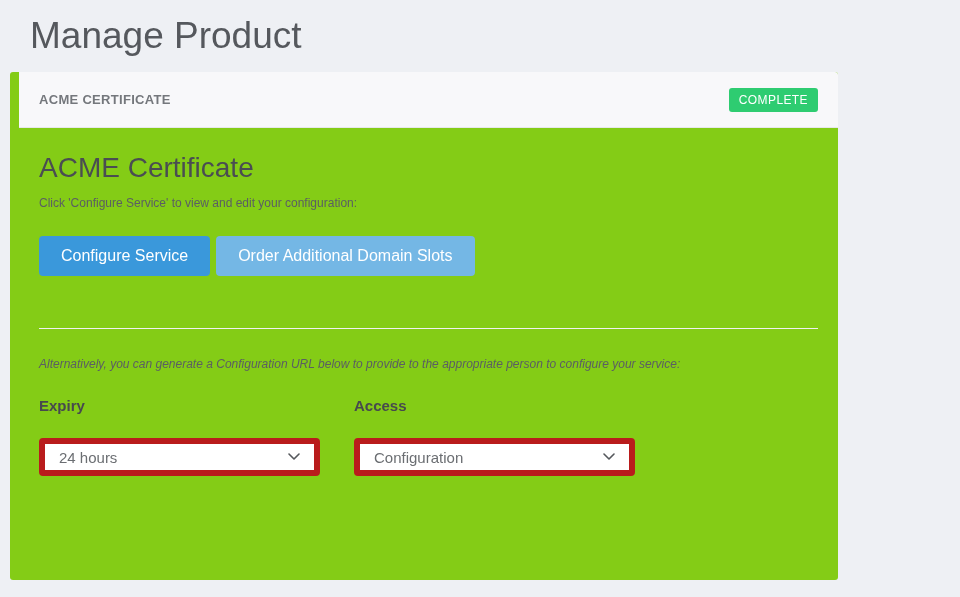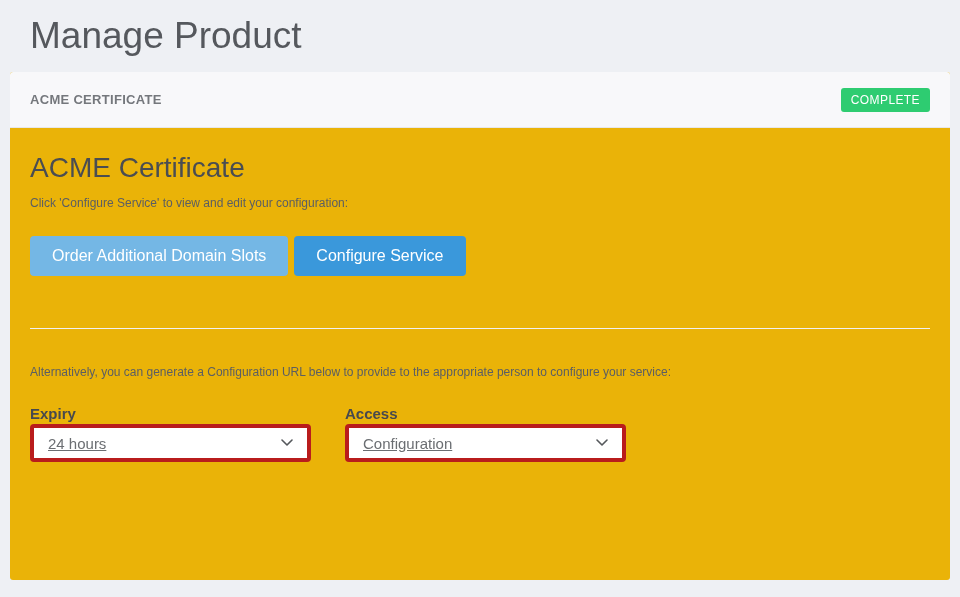--- a/index.html
+++ b/index.html
@@ -19,25 +19,26 @@
   .page-title{
     margin:0;
     padding:11px 16px 11px 30px;
     font-size:37px;
     line-height:50px;
     font-weight:300;
     color:#55585d;
   }
   .panel{
     margin:0 10px;
-    width:940px;
+    width:828px;
     height:508px;
-    background:#eab308;
+    background:#84cc16;
     border-radius:3px;
     overflow:hidden;
+    padding-left:9px;
   }
   .panel-header{
     display:flex;
     align-items:center;
     justify-content:space-between;
     height:56px;
     padding:0 20px;
     background:#f8f8fa;
     border-bottom:1px solid #e7e8ea;
   }
@@ -86,49 +87,49 @@
     cursor:pointer;
   }
   .btn-primary{background:var(--primary,#3a98db);}
   .btn-secondary{background:var(--primary_light,#74b7e5);}
   .divider{
     border:none;
     border-top:1px solid #f0f0f2;
     margin:52px 0 0;
   }
   .alt-hint{
-    margin-top:36px;
+    margin-top:28px;
+    font-style:italic;
   }
   .form-row{
     display:flex;
     gap:34px;
     margin-top:26px;
   }
   .form-group{width:281px;}
   .form-label{
     display:block;
     font-size:15px;
     font-weight:700;
     color:#47494e;
-    margin-bottom:2px;
+    margin-bottom:24px;
   }
   .select{
     display:flex;
     align-items:center;
     justify-content:space-between;
     width:281px;
     height:38px;
     padding:0 14px;
     background:#fff;
-    border:4px solid #b91c1c;
+    border:6px solid #b91c1c;
     border-radius:4px;
     color:#6b6e72;
     font-size:15px;
     cursor:pointer;
-    text-decoration:underline;
   }
   .chevron{
     display:inline-flex;
     align-items:center;
     color:#55585c;
   }
   .btn-generate{
     margin-top:18px;
   }
 </style>
@@ -144,22 +145,22 @@
     <span class="badge">COMPLETE</span>
   </div>
 
   <div class="panel-body">
 
     <h2 class="product-title">ACME Certificate</h2>
 
     <p class="hint">Click 'Configure Service' to view and edit your configuration:</p>
 
     <div class="btn-row">
+      <button class="btn btn-primary">Configure Service</button>
       <button class="btn btn-secondary">Order Additional Domain Slots</button>
-      <button class="btn btn-primary">Configure Service</button>
     </div>
 
     <hr class="divider">
 
     <p class="hint alt-hint">Alternatively, you can generate a Configuration URL below to provide to the appropriate person to configure your service:</p>
 
     <div class="form-row">
       <div class="form-group">
         <label class="form-label">Expiry</label>
         <div class="select" role="combobox" aria-expanded="false">

